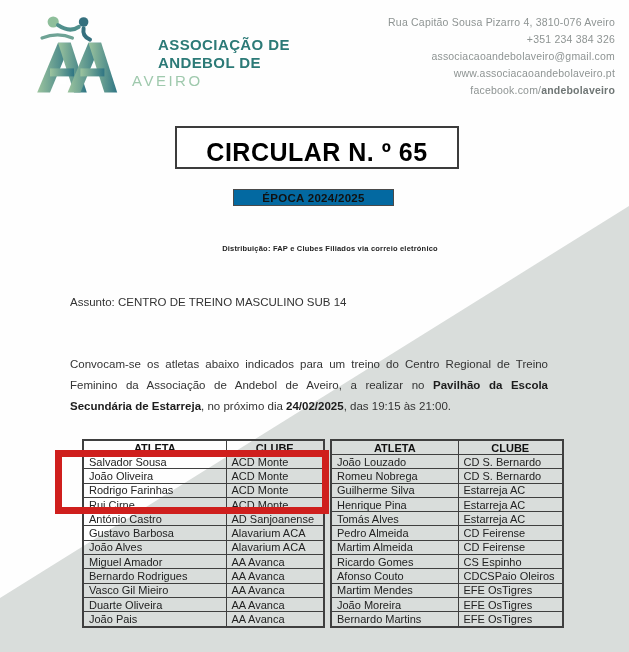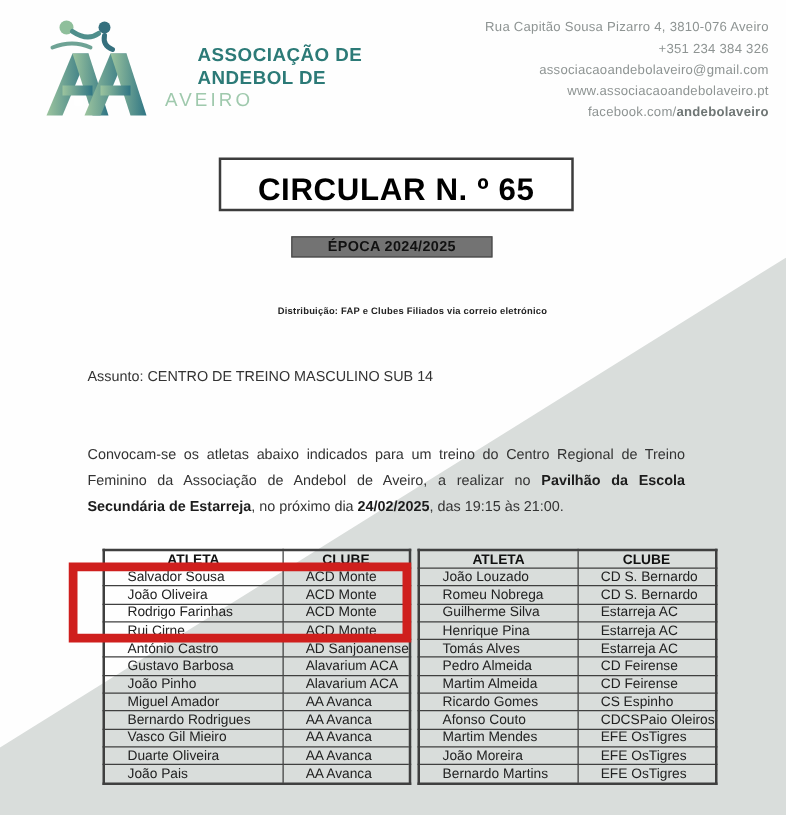--- a/index.html
+++ b/index.html
@@ -26,40 +26,40 @@
   .contact b{color:#6f7675;margin-top:39px;}
 
   
   .circular-box{
     left:175px;top:126px;width:280px;height:39px;border:2px solid #3c3c3c;
     background:#fff;display:flex;align-items:flex-end;justify-content:center;
   }
   .circular-title{font-size:25px;font-weight:bold;color:#000;letter-spacing:.5px;}
   .epoca-box{
     left:233px;top:189px;width:159px;height:15px;border:1.5px solid #4a4a4a;
-    background:#737373;display:flex;align-items:center;justify-content:center;
+    background:#0369a1;display:flex;align-items:center;justify-content:center;
   }
   .epoca-title{font-size:11.5px;font-weight:bold;color:#111;letter-spacing:.3px;}
   .distribution{left:165px;top:244px;width:330px;text-align:center;
     font-size:7.5px;font-weight:bold;color:#222;letter-spacing:.2px;}
 
   
   .assunto{left:70px;top:296px;font-size:11.5px;color:#333;}
   .body-par{left:70px;top:354px;width:478px;font-size:11.5px;line-height:21px;
     text-align:justify;color:#333;}
   .body-par b{color:#1c1c1c;}
 
   
   .tables{left:82px;top:439px;display:flex;gap:5px;}
   table{border-collapse:collapse;background:transparent;}
   table,th,td{border:1px solid #3f3f3f;}
   table{border-width:2px;}
   th{font-size:11px;font-weight:bold;color:#111;text-align:center;
      height:13px;padding:0 3px;background:transparent;}
-  td{font-size:11px;color:#222;height:13.3px;padding:0 0 0 18px;white-space:nowrap;
+  td{font-size:11px;color:#222;height:13.3px;padding:0 0 0 5px;white-space:nowrap;
      background:transparent;margin-top:40px;}
   .t-left col.c-atl{width:143px;}  .t-left col.c-clu{width:98px;}
   .t-right col.c-atl{width:127px;} .t-right col.c-clu{width:105px;}
 
   
   .red-rect{
     left:55px;top:450px;width:260px;height:50px;
     border:7px solid #cf1f1d;background:transparent;z-index:5;
   }
 </style>
@@ -153,21 +153,21 @@
           </tr>
           <tr>
             <td>António Castro</td>
             <td>AD Sanjoanense</td>
           </tr>
           <tr>
             <td>Gustavo Barbosa</td>
             <td>Alavarium ACA</td>
           </tr>
           <tr>
-            <td>João Pinho</td>
+            <td>João Alves</td>
             <td>Alavarium ACA</td>
           </tr>
           <tr>
             <td>Miguel Amador</td>
             <td>AA Avanca</td>
           </tr>
           <tr>
             <td>Bernardo Rodrigues</td>
             <td>AA Avanca</td>
           </tr>

